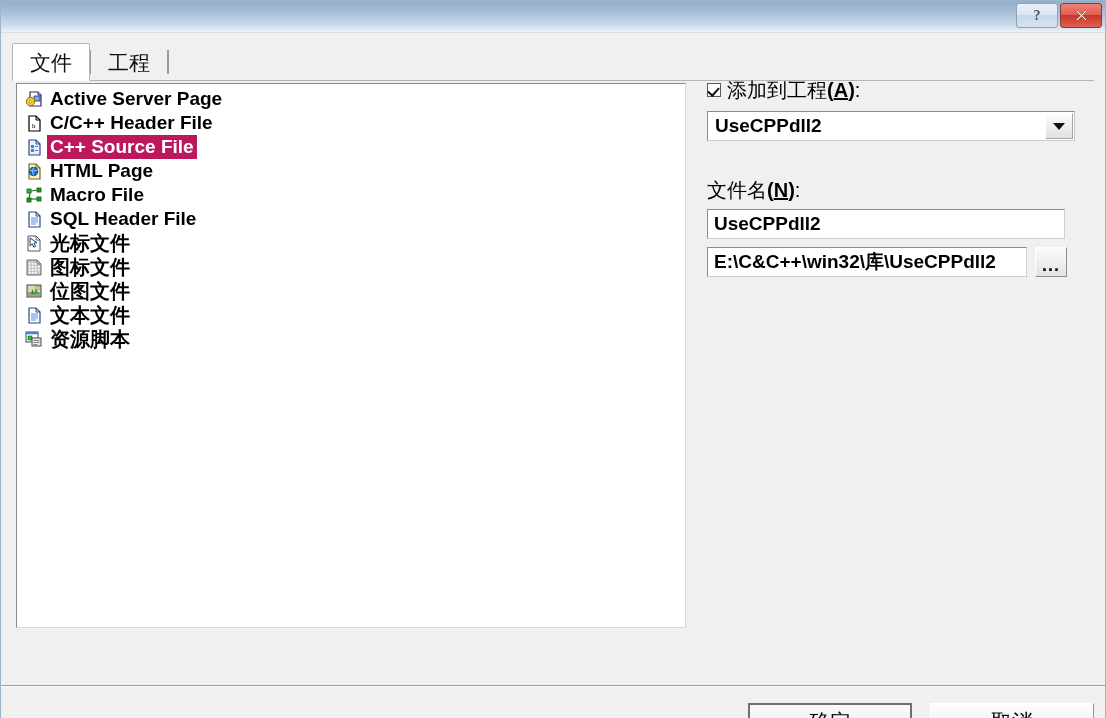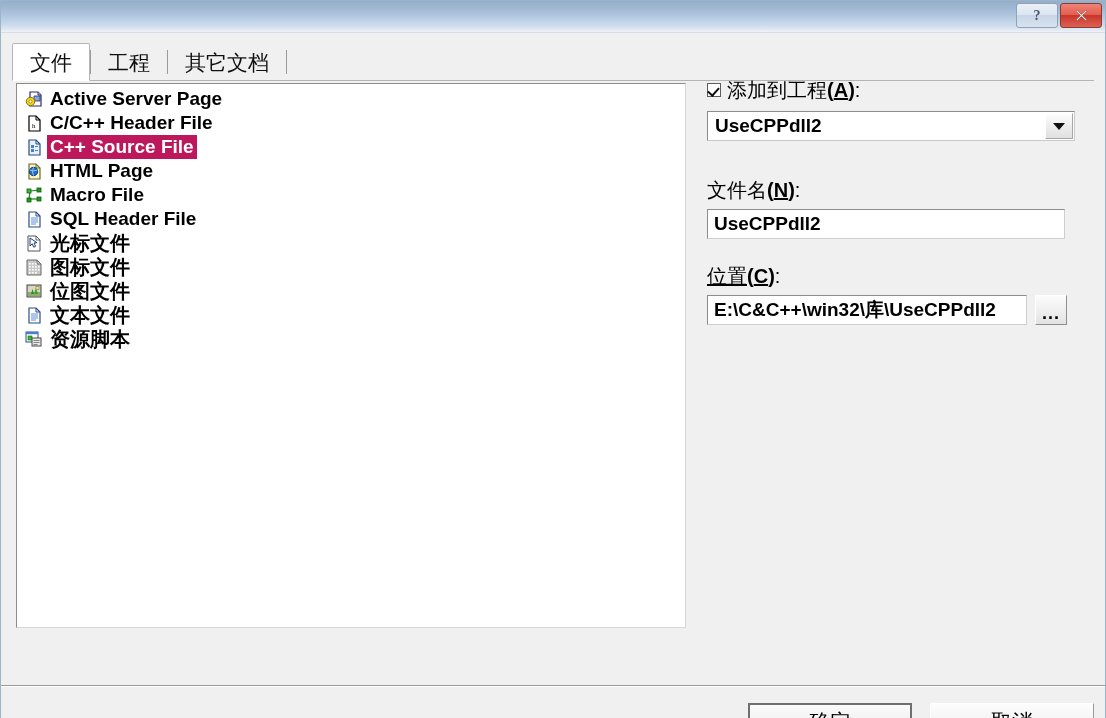--- a/index.html
+++ b/index.html
@@ -397,23 +397,20 @@
     <div class="tabstrip">
       <div class="tabs-row">
         <div class="tab active">
           <span class="tlabel">文件</span>
         </div>
         <div class="tab-sep"></div>
         <div class="tab">
           <span class="tlabel">工程</span>
         </div>
         <div class="tab-sep"></div>
-        <div class="tab">
-          <span class="tlabel">其它文档</span>
-        </div>
         <div class="tab-sep"></div>
       </div>
     </div>
 
     <div class="tabpanel"></div>
 
     <div class="listbox">
 
       <div class="li">
         <span class="licon">
@@ -592,21 +589,20 @@
           <span class="tri-down"></span>
         </span>
       </div>
 
       <div class="flabel field-label"><span>文件名</span><b>(<span class="ul">N</span>)</b><span>:</span></div>
 
       <div class="textbox">
         <span class="tval">UseCPPdll2</span>
       </div>
 
-      <div class="flabel field-label" style="margin-top:26px"><span class="ul">位置</span><b>(<span class="ul">C</span>)</b><span>:</span></div>
 
       <div class="loc-row">
         <div class="textbox loc">
           <span class="tval">E:\C&amp;C++\win32\库\UseCPPdll2</span>
         </div>
         <div class="dots-btn">...</div>
       </div>
 
     </div>
 

